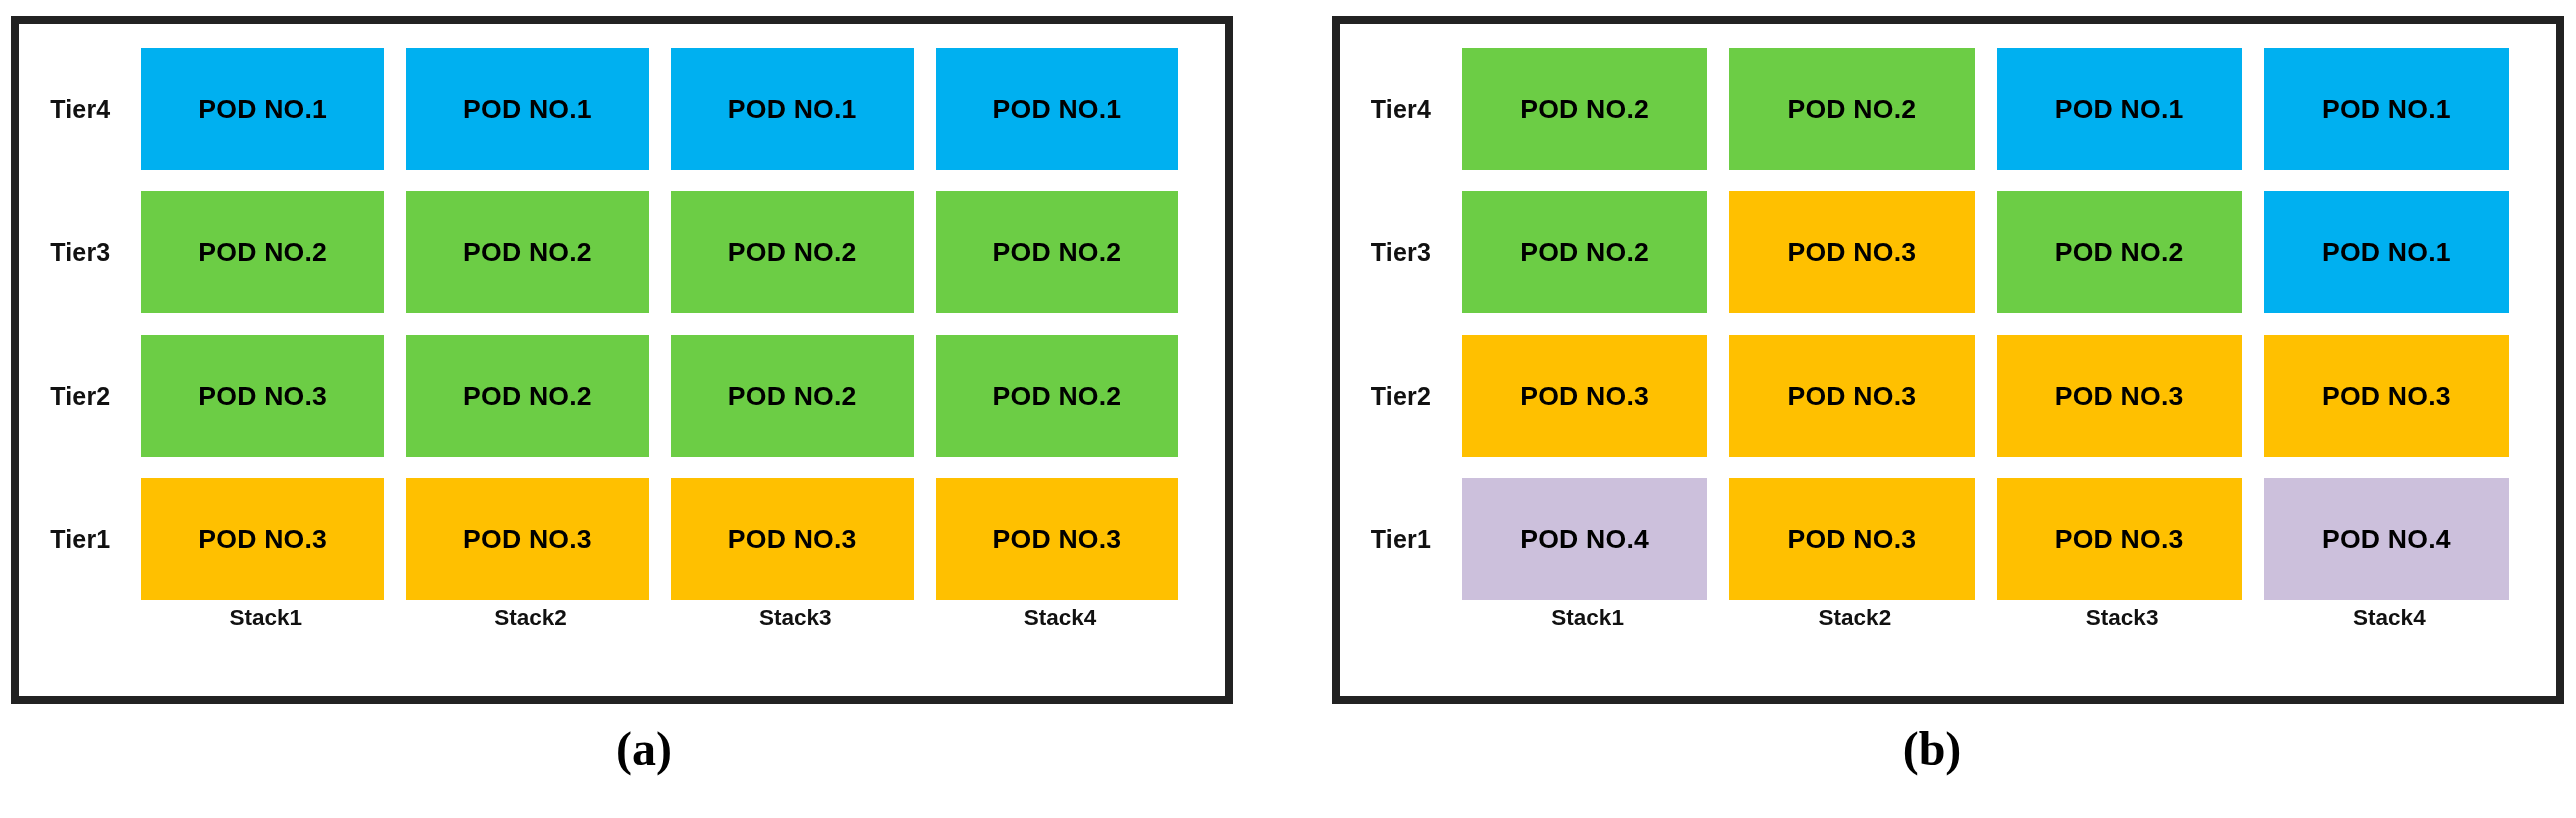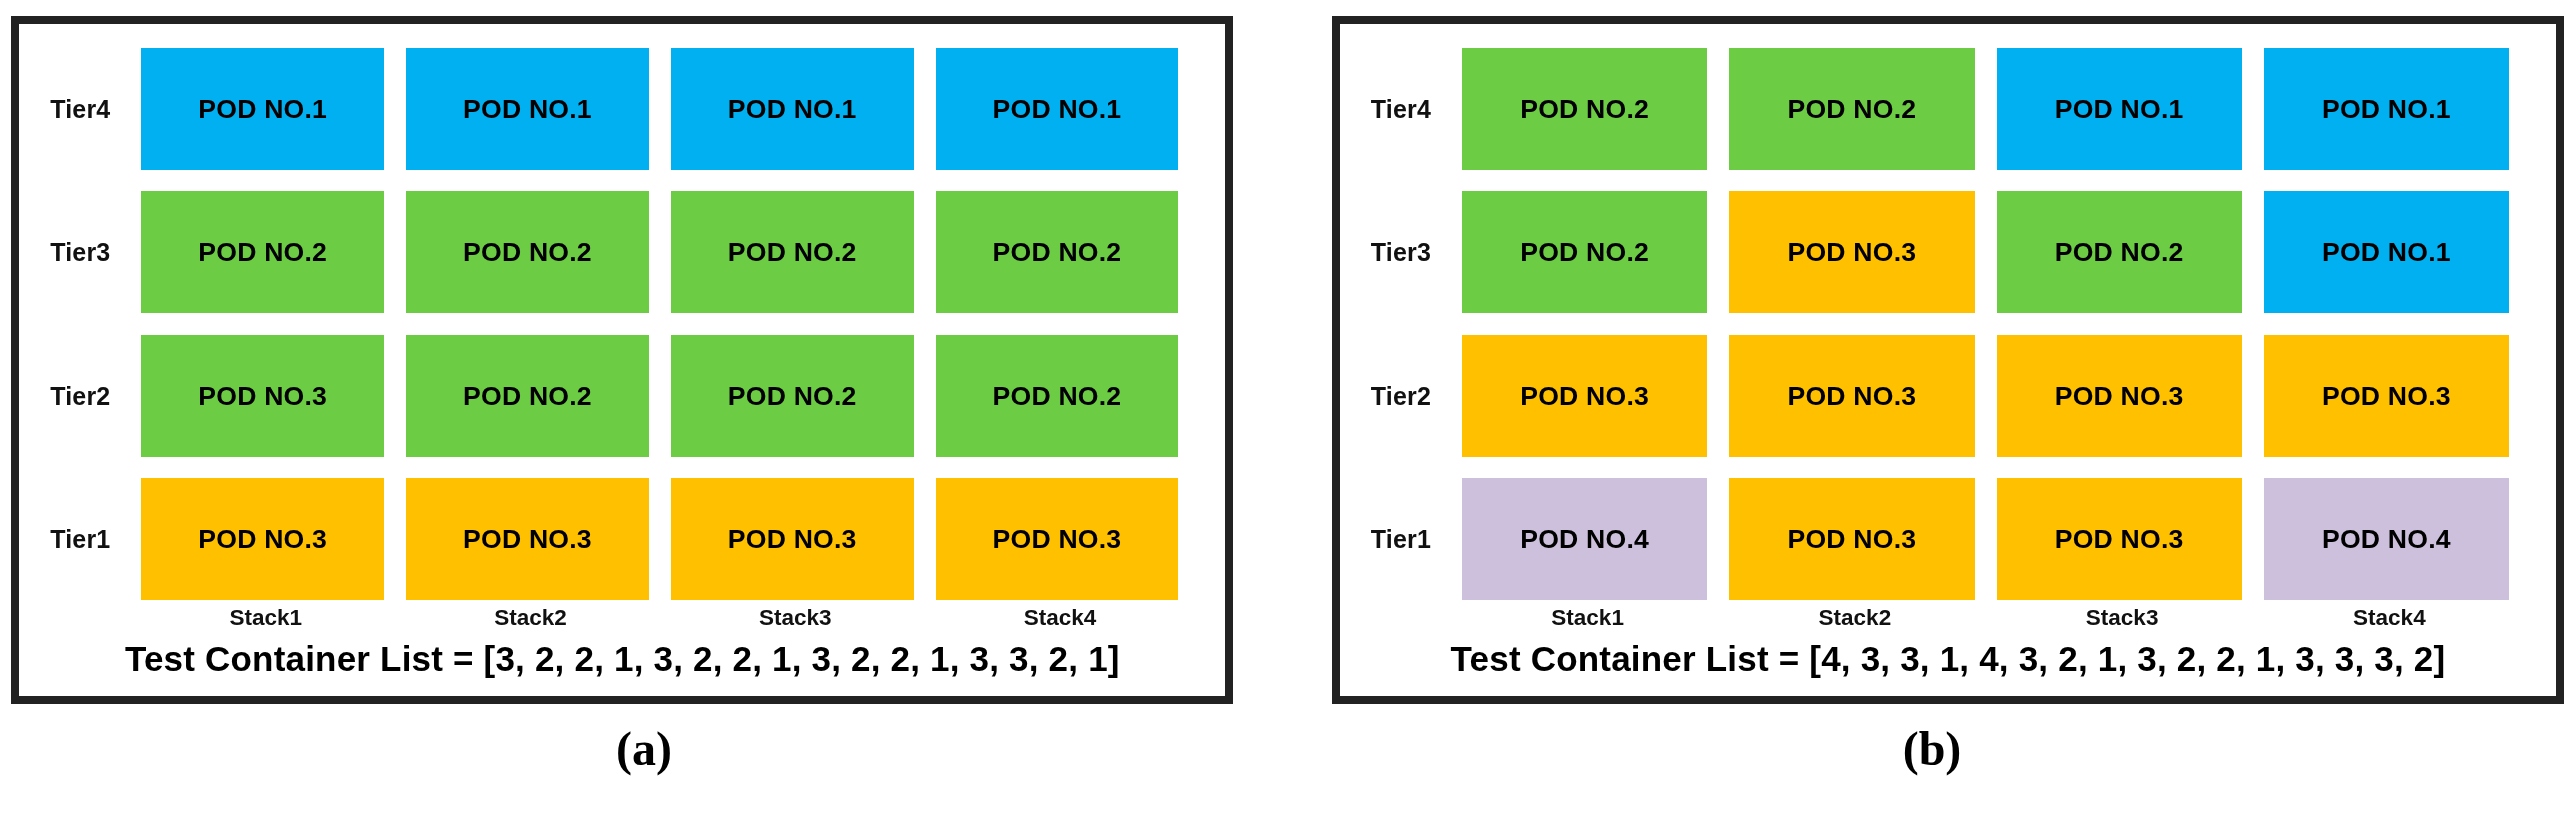--- a/index.html
+++ b/index.html
@@ -205,21 +205,20 @@
         <div class="stack-row" style="top:576px;">
           <div class="stack-spacer"></div>
           <div class="stack-labels">
             <div class="stack-label">Stack1</div>
             <div class="stack-label">Stack2</div>
             <div class="stack-label">Stack3</div>
             <div class="stack-label">Stack4</div>
           </div>
         </div>
 
-        <div class="list-row" style="top:615px;">Test Container List = [3, 2, 2, 1, 3, 2, 2, 1, 3, 2, 2, 1, 3, 3, 2, 1]</div>
 
       </div>
     </div>
     <div class="panel-caption">(a)</div>
   </div>
 
   <div class="panel-wrap panel-b">
     <div class="panel-box">
       <div class="grid">
 
@@ -266,21 +265,20 @@
         <div class="stack-row" style="top:576px;">
           <div class="stack-spacer"></div>
           <div class="stack-labels">
             <div class="stack-label">Stack1</div>
             <div class="stack-label">Stack2</div>
             <div class="stack-label">Stack3</div>
             <div class="stack-label">Stack4</div>
           </div>
         </div>
 
-        <div class="list-row" style="top:615px;">Test Container List = [4, 3, 3, 1, 4, 3, 2, 1, 3, 2, 2, 1, 3, 3, 3, 2]</div>
 
       </div>
     </div>
     <div class="panel-caption">(b)</div>
   </div>
 
 </div>
 
 
 </body></html>

